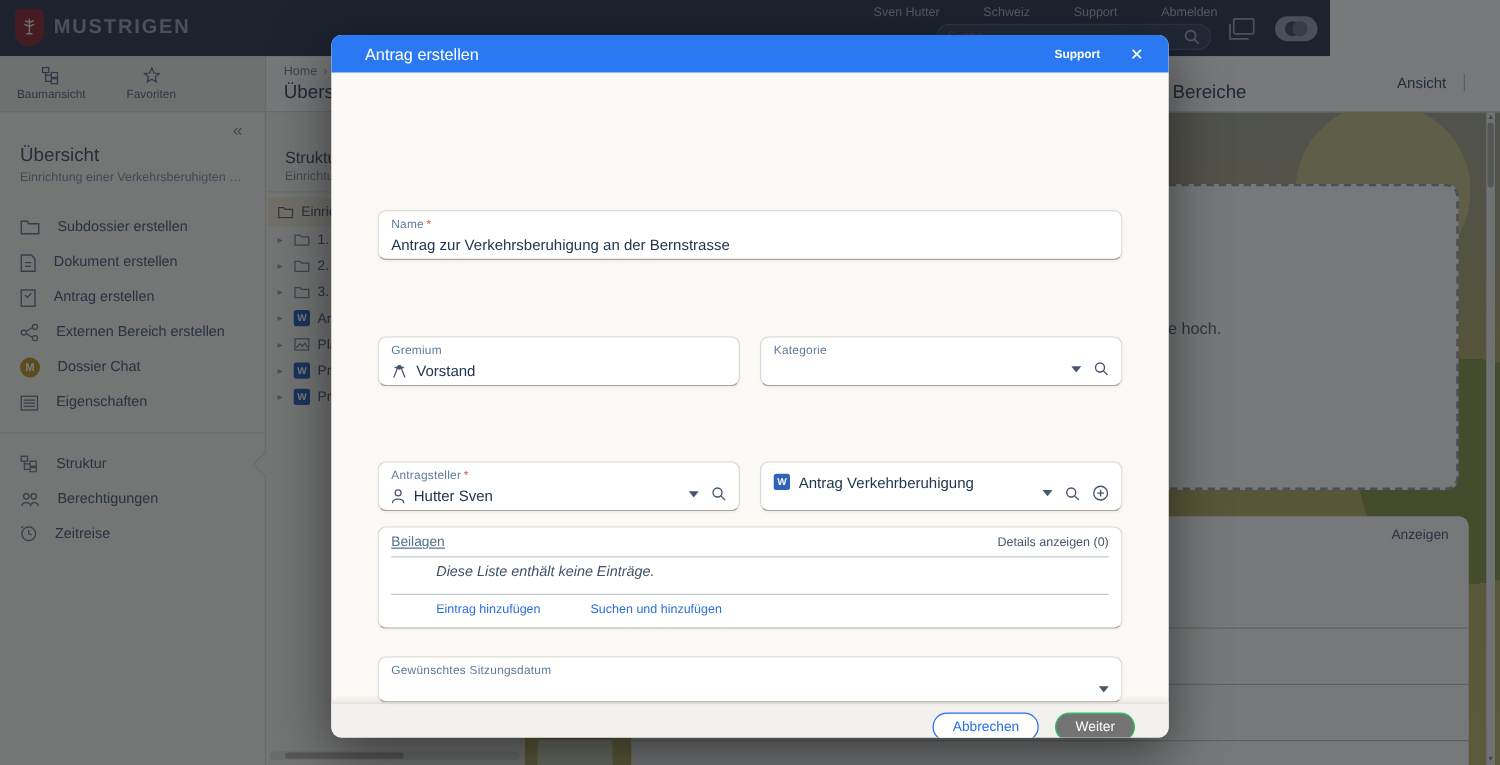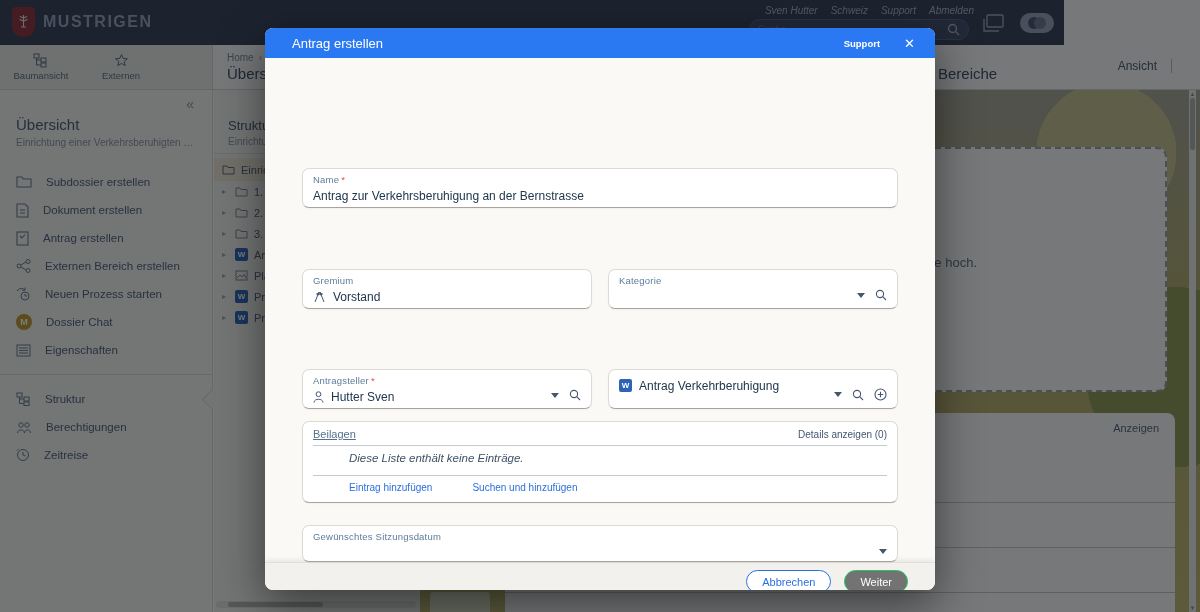--- a/index.html
+++ b/index.html
@@ -5,21 +5,21 @@
   * { margin:0; padding:0; box-sizing:border-box; }
   html,body { width:1200px; height:612px; }
   body { font-family:"Liberation Sans", sans-serif; background:#202020; }
   .screen { position:relative; width:1200px; height:612px; overflow:hidden; background:#fbfaf8; }
 
   
   .topbar { position:absolute; left:0; top:0; width:1064px; height:45px; background:#333e56; z-index:1; }
   .brand { position:absolute; left:12px; top:7px; display:flex; align-items:center; gap:8px; }
   .shield { width:23px; height:30px; background:#8e3038; border-radius:4px 4px 11px 11px; display:flex; align-items:center; justify-content:center; }
   .brand-text { font-size:16px; font-weight:bold; letter-spacing:1.5px; color:#99a5bd; }
-  .topnav { position:absolute; right:90px; top:5px; display:flex; gap:13px;font-style:italic; }
+  .topnav { position:absolute; right:90px; top:5px; display:flex; gap:35px; }
   .topnav span { font-size:10px; color:#aeb7c9; cursor:pointer; }
   .topsearch { position:absolute; right:95px; top:19px; width:220px; height:21px; background:#3e4a66; border:1px solid #56627e; border-radius:11px; display:flex; align-items:center; padding:0 8px; }
   .topsearch input { flex:1; background:transparent; border:none; outline:none; font-size:10px; color:#cdd4e0; font-family:inherit; }
   .top-icons { position:absolute; right:10px; top:12px; display:flex; align-items:center; gap:14px; }
   .toggle-pill { width:34px; height:20px; background:#9aa3b6; border-radius:10px; position:relative; }
   .toggle-pill i { position:absolute; top:4px; width:12px; height:12px; border-radius:50%; background:#46506a; }
   .toggle-pill i.c1 { left:8px; } .toggle-pill i.c2 { left:14px; background:#6b7690; }
 
   
   .band { position:absolute; left:0; top:45px; width:1200px; height:45px; z-index:1; }
@@ -165,21 +165,21 @@
             </svg>
         </span>
         <span class="lbl">Baumansicht</span>
       </div>
       <div class="tool-btn">
         <span class="ico">
           <svg width="15" height="15" viewBox="0 0 15 15">
               <path d="M7.5 1.5 L9.2 5.4 L13.4 5.8 L10.2 8.5 L11.2 12.6 L7.5 10.4 L3.8 12.6 L4.8 8.5 L1.6 5.8 L5.8 5.4 Z" stroke="#5b6a80" stroke-width="1" fill="none"></path>
             </svg>
         </span>
-        <span class="lbl">Externen</span>
+        <span class="lbl">Favoriten</span>
       </div>
     </div>
     <div class="band-right">
       <div class="crumb">
         <span>Home</span><span class="sep">›</span><span>O</span>
       </div>
       <div class="page-title">Übersicht</div>
       <div class="right-title">Bereiche</div>
       <div class="view-btn">Ansicht</div>
     </div>
@@ -221,30 +221,20 @@
     <div class="sb-item">
       <span class="ico">
           <svg width="15" height="14" viewBox="0 0 15 14">
             <circle cx="3" cy="7" r="2" stroke="#6d7a8d" fill="none"></circle>
             <circle cx="12" cy="2.5" r="2" stroke="#6d7a8d" fill="none"></circle>
             <circle cx="12" cy="11.5" r="2" stroke="#6d7a8d" fill="none"></circle>
             <path d="M5 6 L10 3 M5 8 L10 11" stroke="#6d7a8d" fill="none"></path>
           </svg>
         </span>
       <span class="lbl">Externen Bereich erstellen</span>
-    </div>
-    <div class="sb-item">
-      <span class="ico">
-          <svg width="15" height="14" viewBox="0 0 15 14">
-            <path d="M1 4 C3 1,7 1,9 3 M9 3 L9 0.5 M9 3 L6.5 3.5" stroke="#6d7a8d" fill="none"></path>
-            <circle cx="9" cy="9" r="4" stroke="#6d7a8d" fill="none"></circle>
-            <path d="M9 7 L9 9 L11 9" stroke="#6d7a8d" fill="none"></path>
-          </svg>
-        </span>
-      <span class="lbl">Neuen Prozess starten</span>
     </div>
     <div class="sb-item">
       <span class="chat-badge">
           <span style="font-size:9px;color:#fff;font-weight:bold">M</span>
         </span>
       <span class="lbl">Dossier Chat</span>
     </div>
     <div class="sb-item">
       <span class="ico">
           <svg width="15" height="13" viewBox="0 0 15 13">

